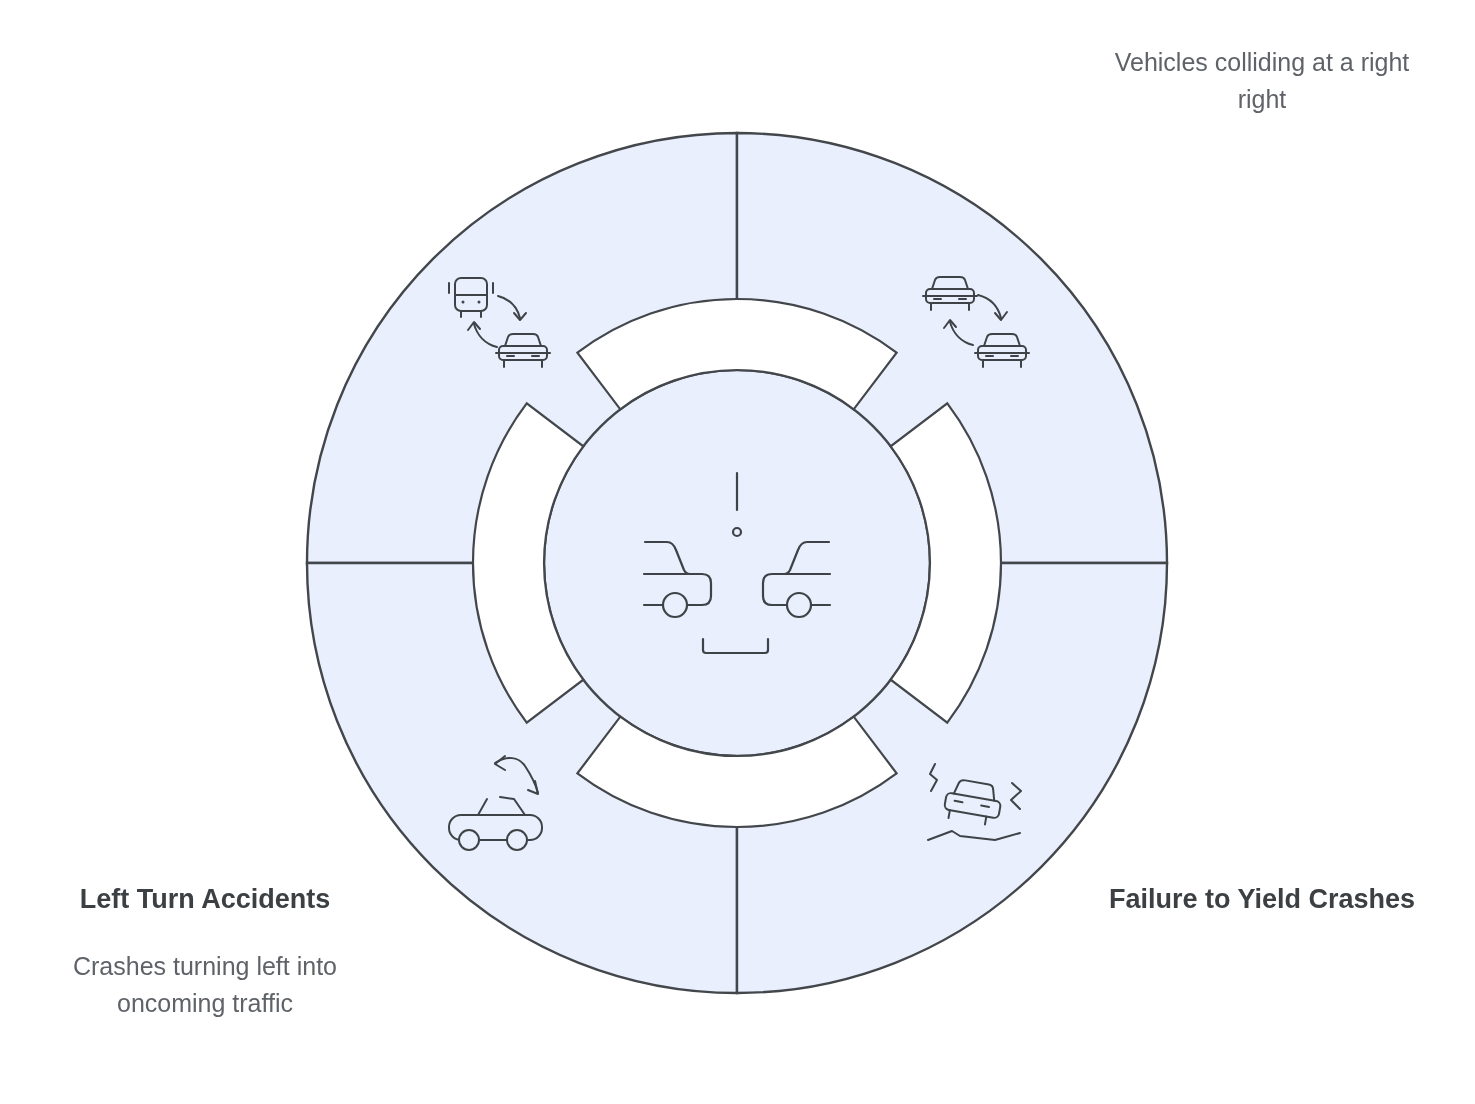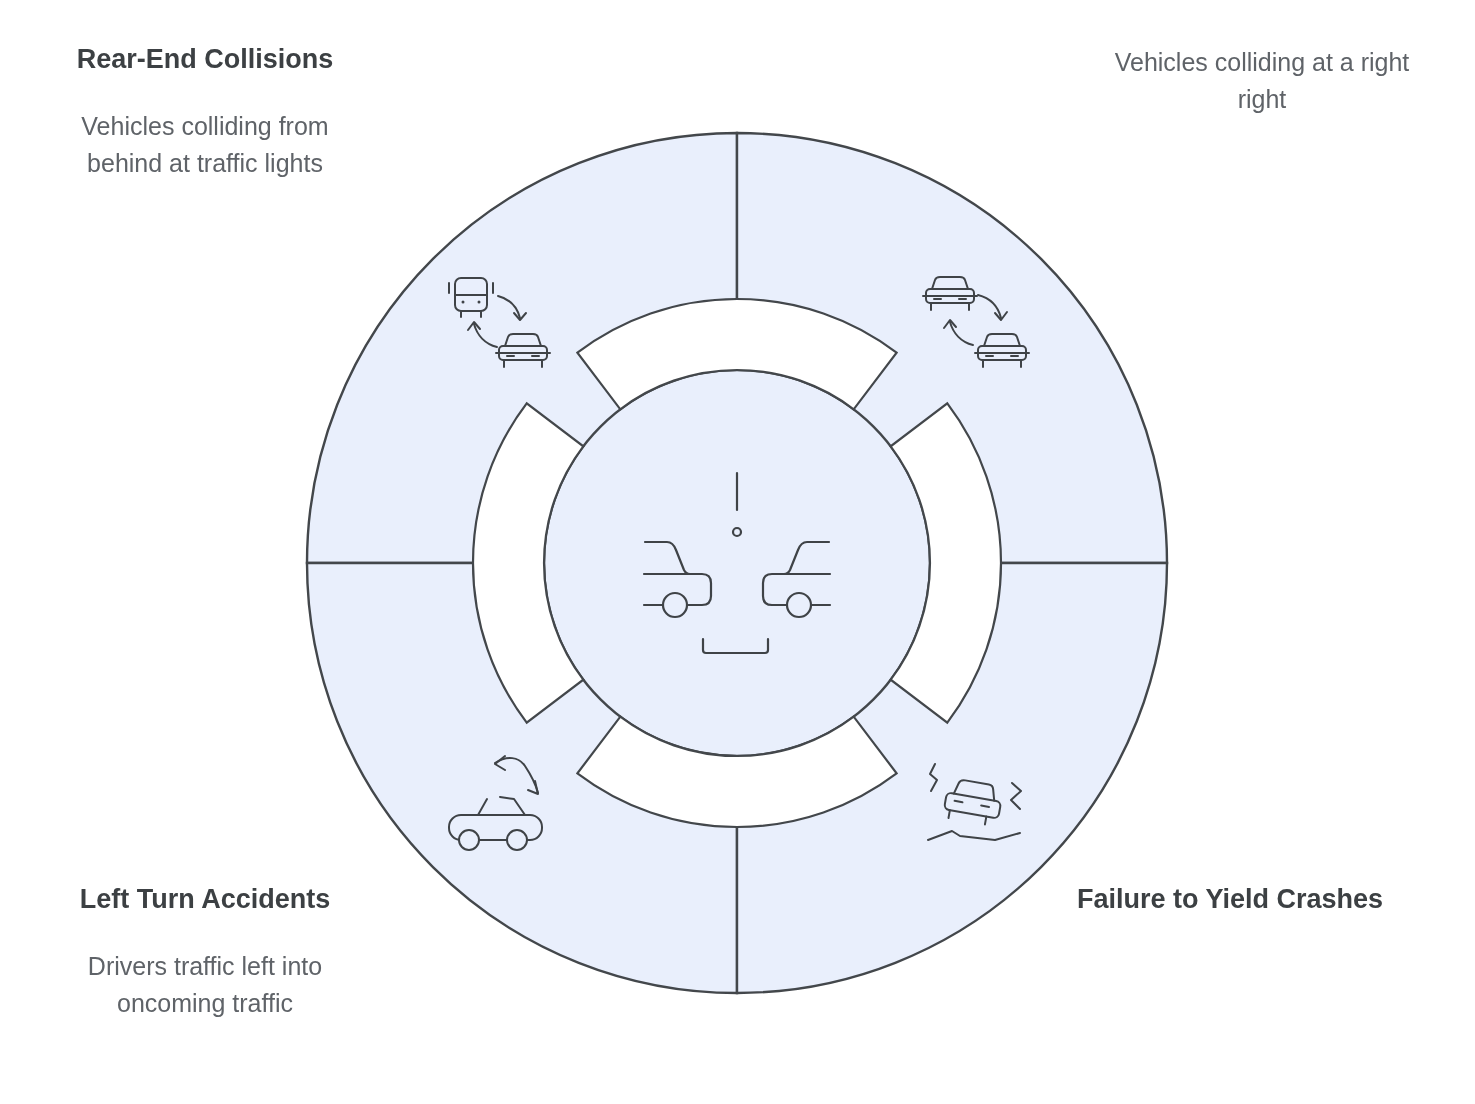--- a/index.html
+++ b/index.html
@@ -26,21 +26,21 @@
   .label p{
     margin:0 auto;
     max-width:305px;
     font-size:25px;
     line-height:37px;
     color:#5f6368;
   }
   .pos-tl{left:35px;top:44px;}
   .pos-tr{left:1092px;top:44px;}
   .pos-bl{left:35px;top:884px;}
-  .pos-br{left:1060px;top:884px;}
+  .pos-br{left:1092px;top:884px;}
 </style>
 </head>
 <body>
 
 <div class="stage">
 
   <svg class="diagram-svg" width="1475" height="1104" viewBox="0 0 1475 1104">
 
     <g fill="#e9effc" stroke="#43474b" stroke-width="2.4">
       <path d="M737,563 L307,563 A430,430 0 0 1 737,133 Z"></path>
@@ -134,31 +134,27 @@
       </g>
       <g>
         <path d="M184,72 L162,72 Q156,72 153,80 L145,100 Q143,104 139,104"></path>
         <path d="M185,104 L127,104 Q118,104 118,113 L118,126 Q118,135 127,135 L185,135"></path>
         <circle cx="154" cy="135" r="12" fill="#e9effc"></circle>
       </g>
       <path d="M58,169 L58,180 Q58,183 61,183 L120,183 Q123,183 123,180 L123,169"></path>
     </g>
   </svg>
 
-  <div class="label pos-tl">
-    <h2>Rear-End Collisions</h2>
-    <p>Vehicles colliding from behind at traffic lights</p>
-  </div>
 
   <div class="label pos-tr">
     <p>Vehicles colliding at a right right</p>
   </div>
 
   <div class="label pos-bl">
     <h2>Left Turn Accidents</h2>
-    <p>Drivers traffic left into oncoming traffic</p>
+    <p>Crashes turning left into oncoming traffic</p>
   </div>
 
   <div class="label pos-br">
     <h2>Failure to Yield Crashes</h2>
   </div>
 
 </div>
 
 </body></html>

